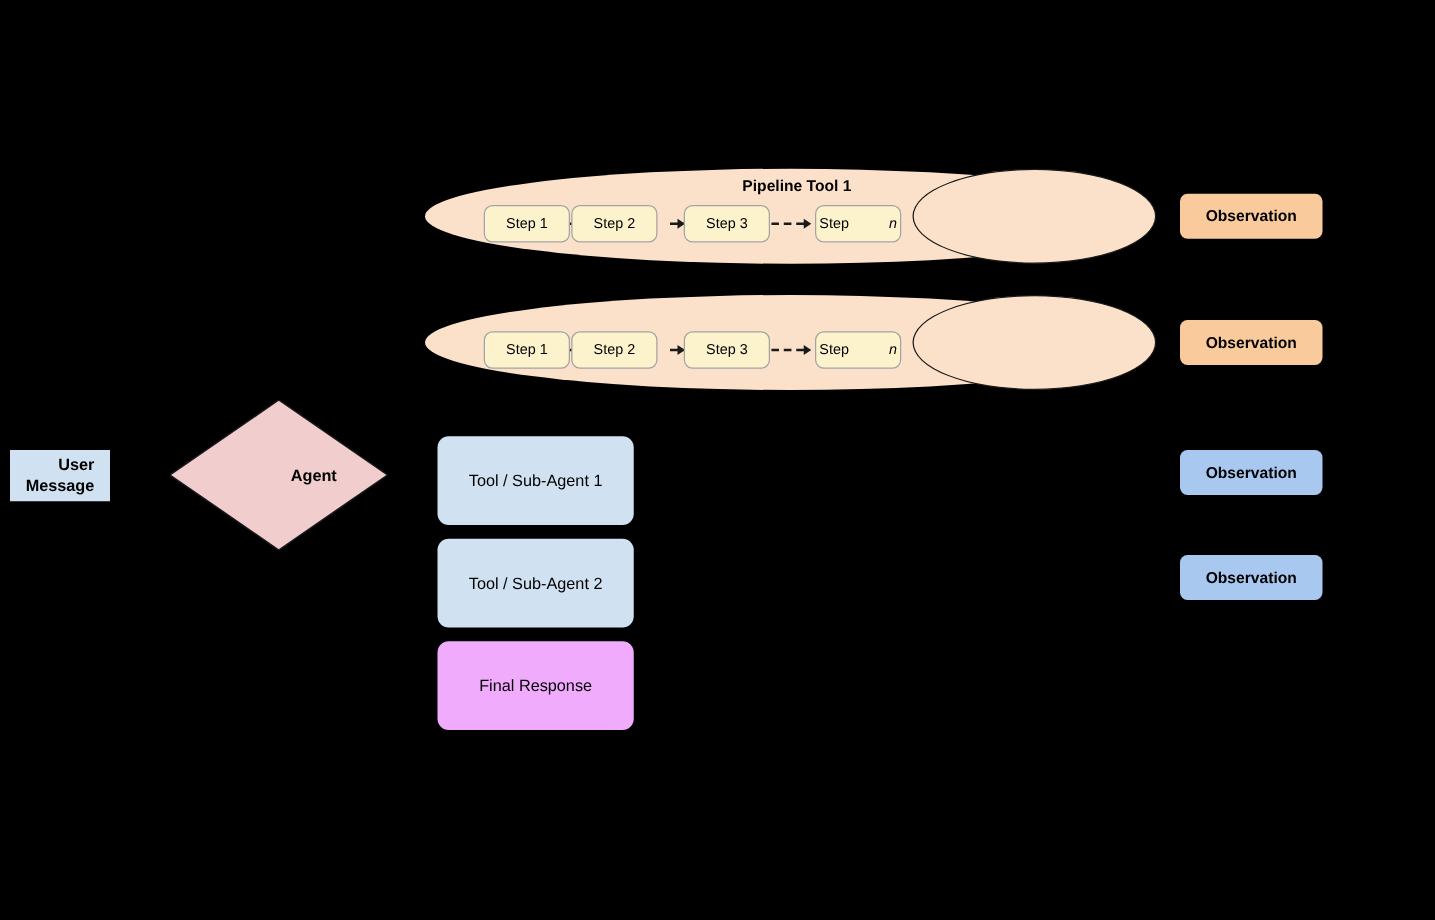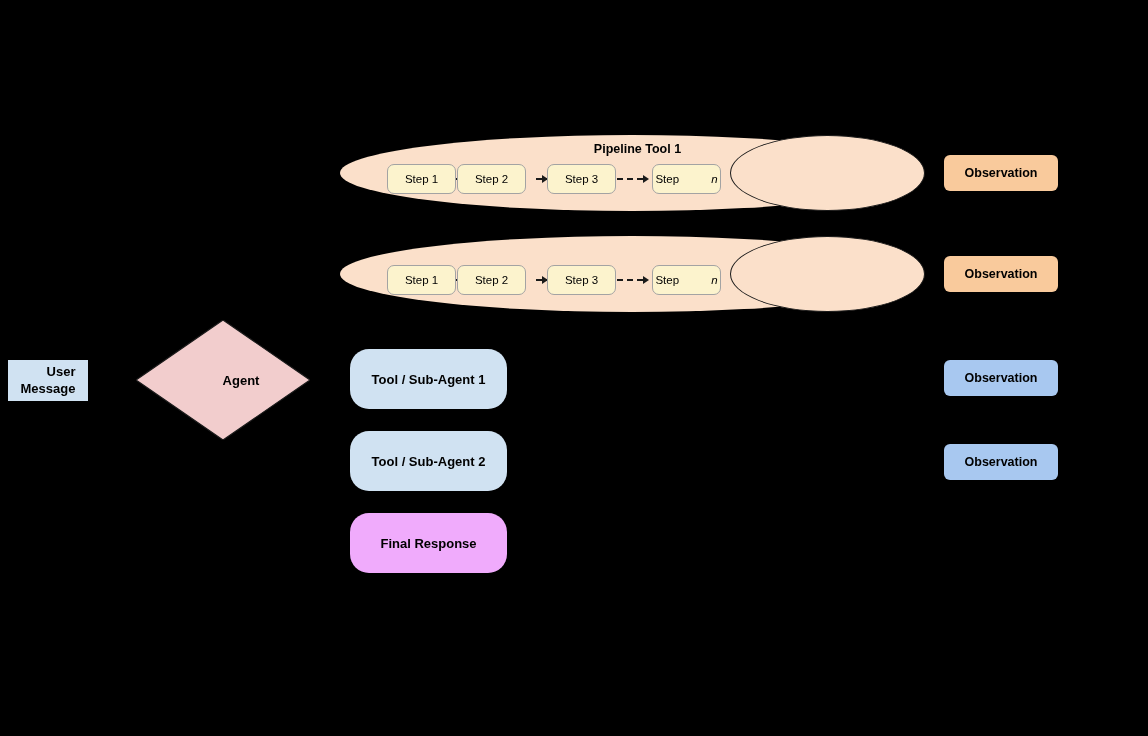--- a/index.html
+++ b/index.html
@@ -43,21 +43,21 @@
     top: 320px;
     width: 174px;
     height: 120px;
   }
   .agent-shape {
     position: absolute;
     inset: 0;
   }
   .agent-label {
     position: absolute;
-    left: 0;
+    left: 10px;
     top: 0;
     width: 174px;
     height: 120px;
     display: flex;
     align-items: center;
     justify-content: center;
     font-size: 13px;
     font-weight: bold;
     padding-left: 36px;
     box-sizing: border-box;
@@ -173,24 +173,24 @@
   .obs-blue   { background: #a8c8f0; }
   .obs-1 { top: 155px; }
   .obs-2 { top: 256px; }
   .obs-3 { top: 360px; }
   .obs-4 { top: 444px; }
 
   
   .toolbox {
     left: 350px;
     width: 157px;
-    height: 60px;
-    border-radius: 19px;
+    height: 71px;
+    border-radius: 9px;
     font-size: 13px;
-    font-weight: bold;
+    font-weight: normal;
   }
   .tool-blue  { background: #d0e2f2; }
   .tool-green { background: #f0abfc; }
   .tool-1 { top: 349px; }
   .tool-2 { top: 419px; margin-top: 12px; }
   .tool-3 { top: 513px; }
 </style>
 </head>
 <body>
 

